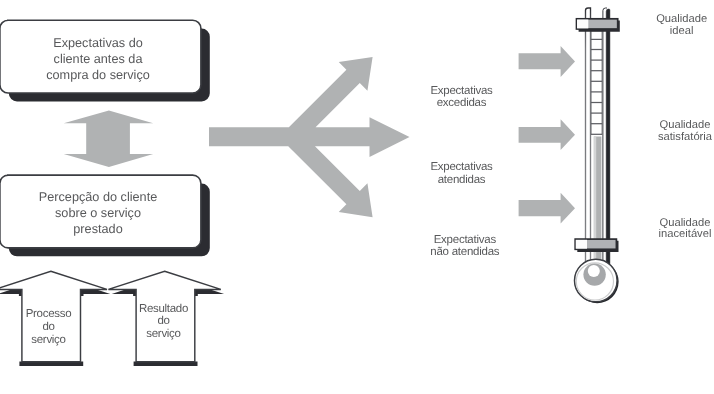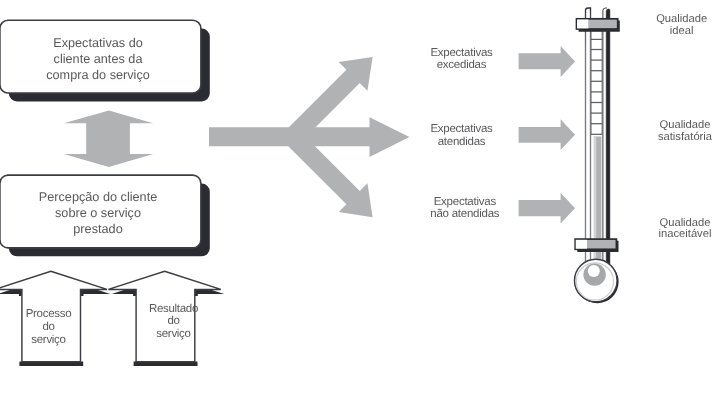--- a/index.html
+++ b/index.html
@@ -5,21 +5,21 @@
 <style>
   html,body{margin:0;padding:0;background:#ffffff;}
   body{width:714px;height:394px;overflow:hidden;
        font-family:"Liberation Sans",sans-serif;}
   #stage{position:relative;width:714px;height:394px;background:#fff;overflow:hidden;}
   svg.layer{position:absolute;left:0;top:0;width:714px;height:394px;}
   .txt{position:absolute;color:#58595b;text-align:center;white-space:pre;
        text-rendering:geometricPrecision;transform:translateZ(0);}
   .box-txt{font-size:12.7px;line-height:16.15px;}
   .arrow-txt{font-size:11.5px;line-height:12.85px;letter-spacing:-0.3px;}
-  .outcome-txt{font-size:11.5px;line-height:12.85px;letter-spacing:-0.25px;}
+  .outcome-txt{font-size:11.5px;line-height:12.85px;letter-spacing:-0.25px;margin-top:38px;}
   .level-txt{font-size:11.2px;line-height:11.9px;}
 </style>
 </head>
 <body>
 
 <div id="stage">
 
   <svg class="layer" viewBox="0 0 714 394">
     <defs>
       <linearGradient id="tubeWallGrad" x1="0" y1="0" x2="0" y2="1">
@@ -114,21 +114,21 @@
   <div class="txt box-txt" style="left:-3px;top:35px;width:202px;">Expectativas do
 cliente antes da
 compra do serviço</div>
   <div class="txt box-txt" style="left:-3px;top:189px;width:202px;">Percepção do cliente
 sobre o serviço
 prestado</div>
 
   <div class="txt arrow-txt" style="left:19px;top:308px;width:59px;">Processo
 do
 serviço</div>
-  <div class="txt arrow-txt" style="left:144px;top:302.5px;width:59px;">Resultado
+  <div class="txt arrow-txt" style="left:134px;top:302.5px;width:59px;">Resultado
 do
 serviço</div>
 
   <div class="txt outcome-txt" style="left:415.5px;top:46.5px;width:92px;">Expectativas
 excedidas</div>
   <div class="txt outcome-txt" style="left:415.5px;top:123px;width:92px;">Expectativas
 atendidas</div>
   <div class="txt outcome-txt" style="left:414.8px;top:195.6px;width:100px;">Expectativas
 não atendidas</div>
 

